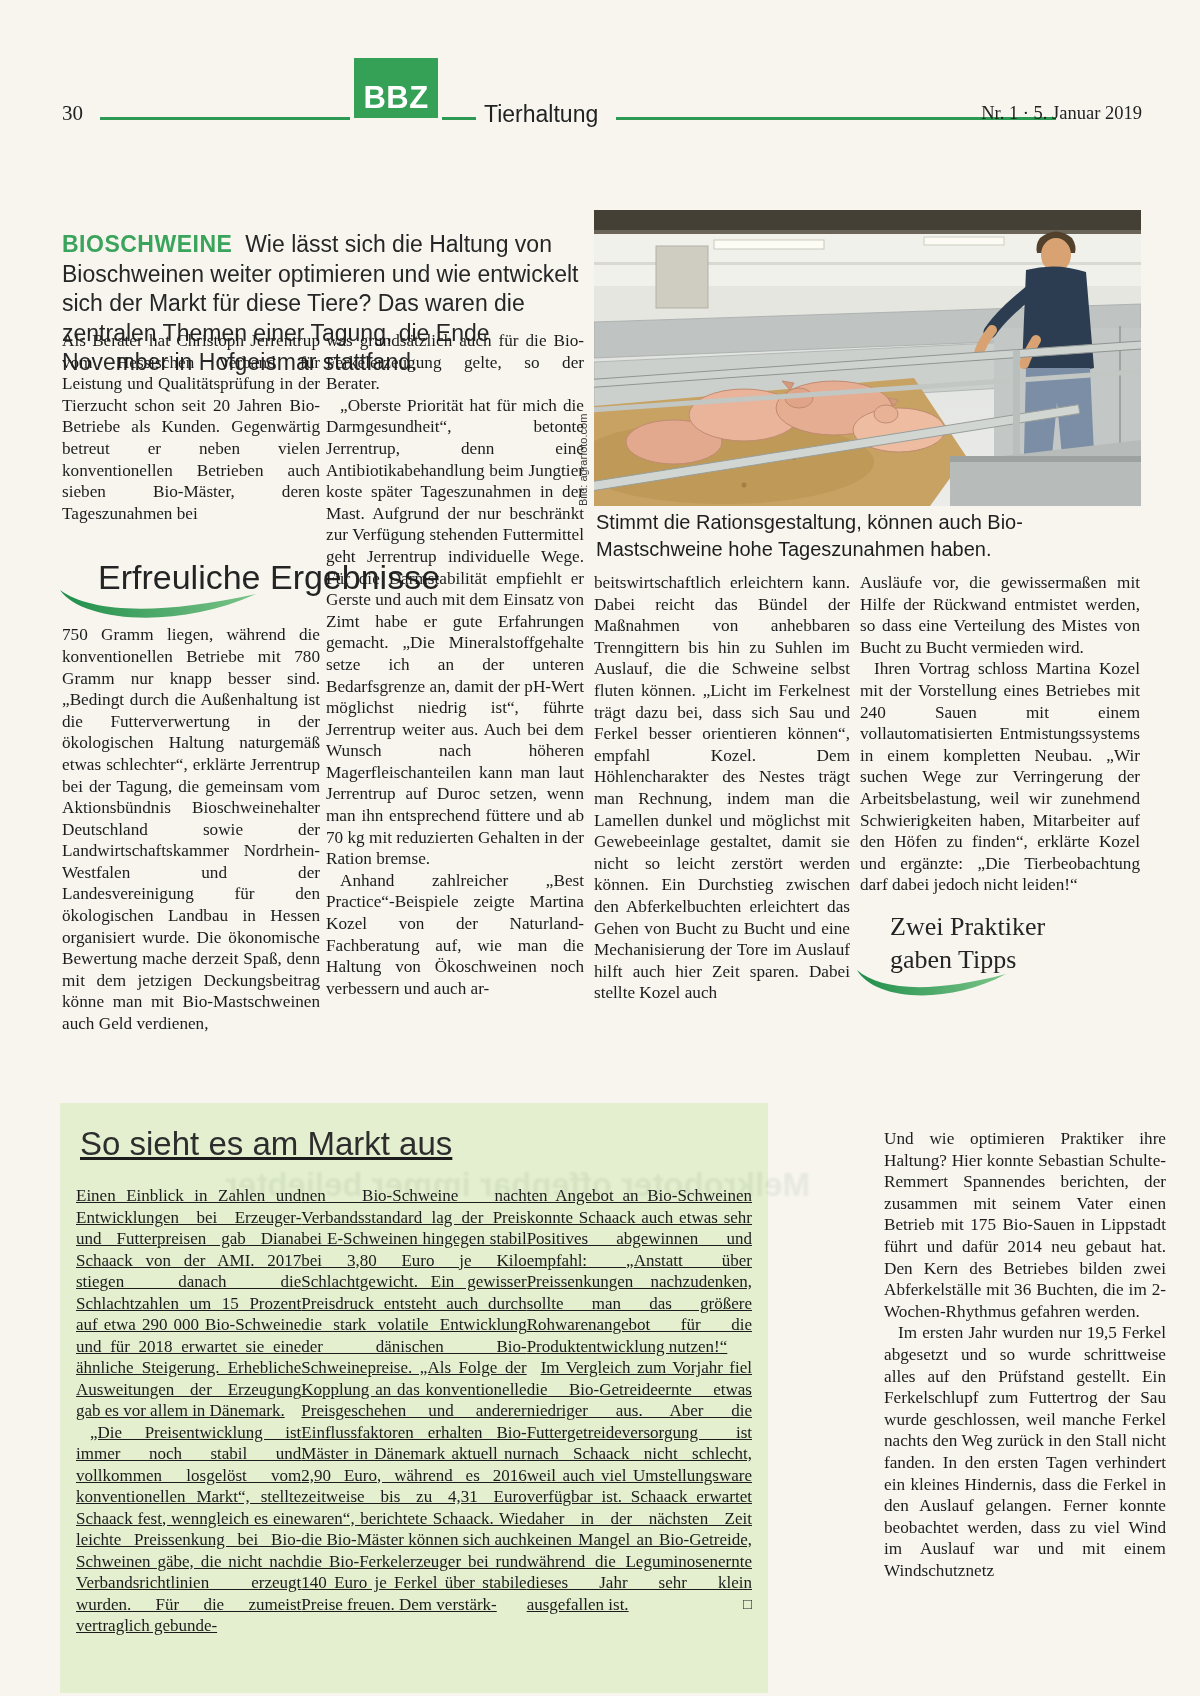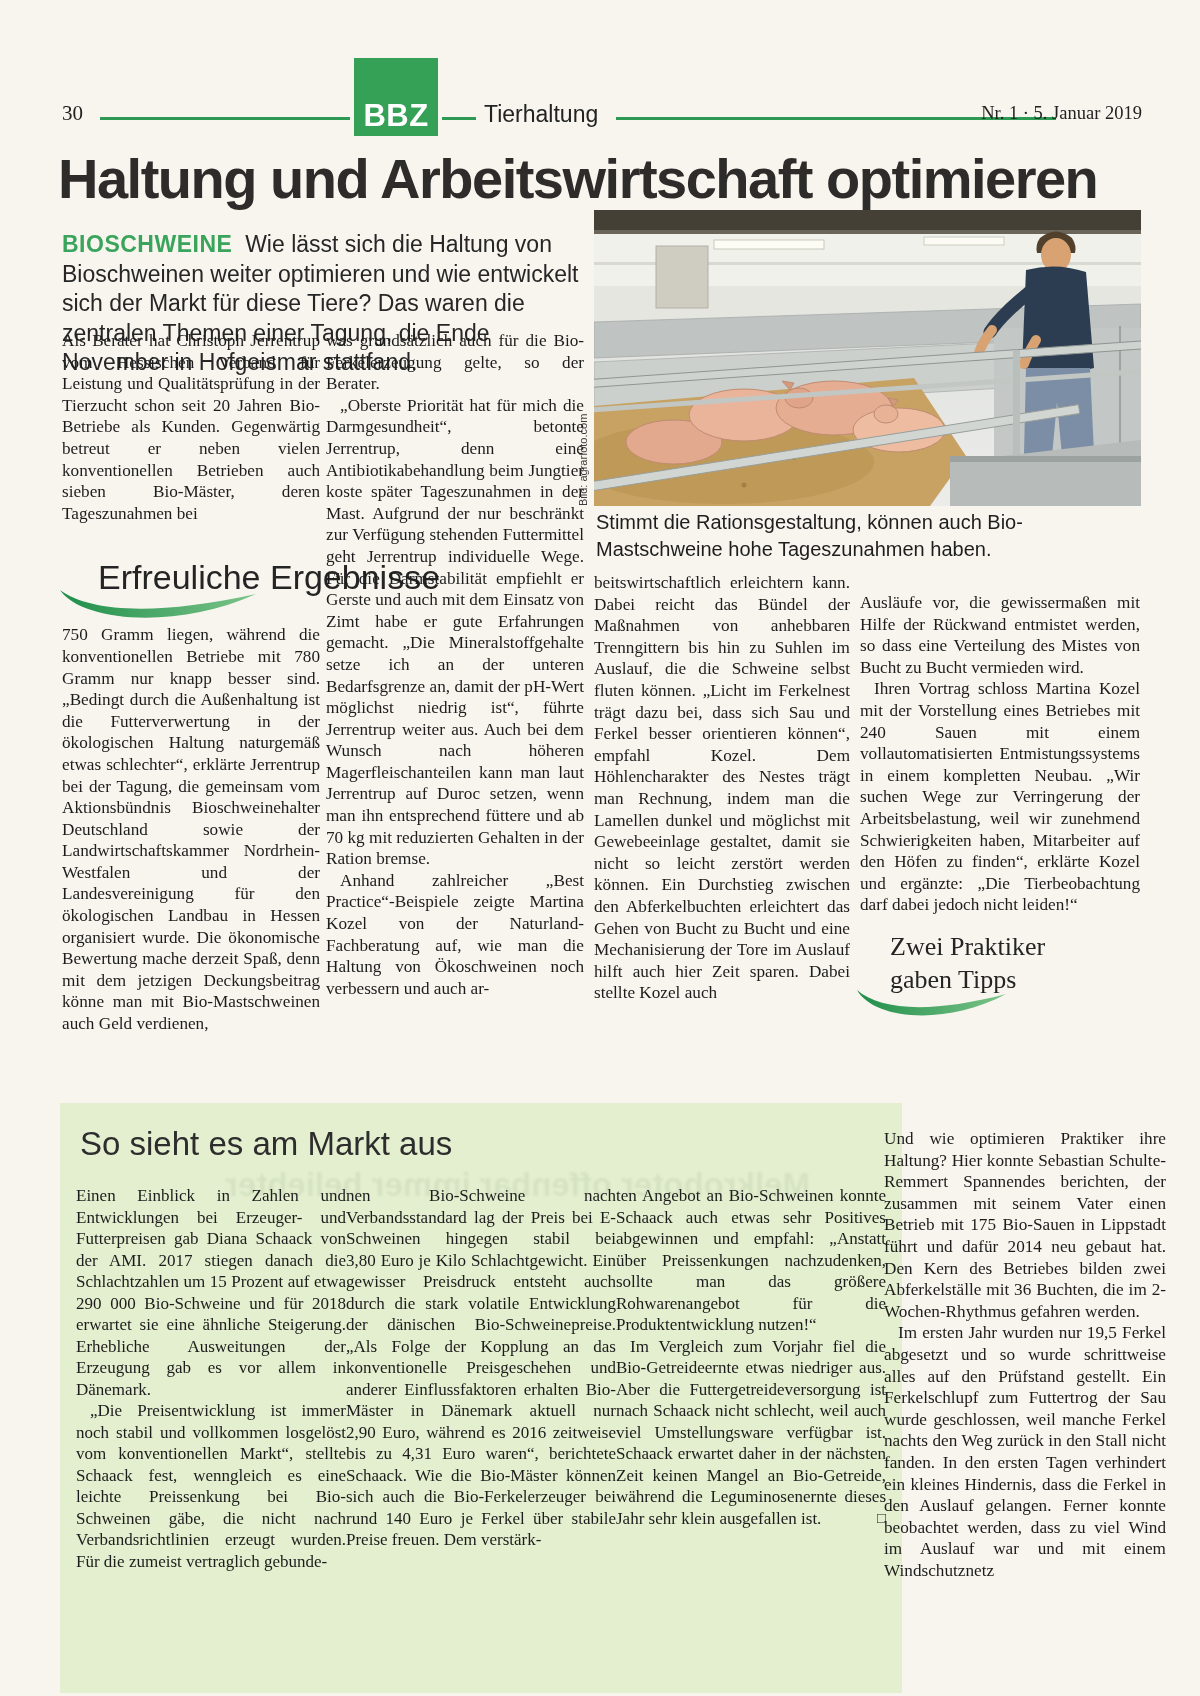--- a/index.html
+++ b/index.html
@@ -4,21 +4,21 @@
 <style>
   html,body{margin:0;padding:0;background:#e8e6df;}
   .page{position:relative;width:1200px;height:1696px;background:#f7f5ee;overflow:hidden;
         font-family:"Liberation Serif",serif;color:#1c1c1c;}
   
   .hdr-pageno{position:absolute;left:62px;top:101px;font-size:21px;color:#222;}
   .hdr-rule{position:absolute;height:3px;background:#2c9a53;top:117px;}
   .rule1{left:100px;width:250px;}
   .rule2{left:442px;width:34px;}
   .rule3{left:616px;width:440px;}
-  .bbz-box{position:absolute;left:354px;top:58px;width:84px;height:78px;background:#34a156;
+  .bbz-box{position:absolute;left:354px;top:58px;width:84px;height:60px;background:#34a156;
            display:flex;align-items:flex-end;justify-content:center;}
   .bbz-box span{font-family:"Liberation Sans",sans-serif;font-weight:bold;font-size:31px;
                 color:#ffffff;line-height:1;padding-bottom:5px;letter-spacing:.5px;}
   .hdr-section{position:absolute;left:484px;top:101px;font-family:"Liberation Sans",sans-serif;
                font-size:23px;color:#222;}
   .hdr-issue{position:absolute;right:58px;top:103px;font-size:18.5px;color:#222;}
   
   .headline{position:absolute;left:58px;top:146px;width:1100px;
             font-family:"Liberation Sans",sans-serif;font-size:56px;font-weight:600;
             letter-spacing:-1.5px;color:#2e2c2a;}
@@ -34,34 +34,34 @@
   .caption{position:absolute;left:596px;top:509px;width:545px;
            font-family:"Liberation Sans",sans-serif;font-size:20px;line-height:27px;color:#1e1e1e;}
   
   .col{position:absolute;font-size:17.2px;line-height:21.6px;text-align:justify;
        hyphens:auto;-webkit-hyphens:auto;}
   .col p{margin:0;}
   .col p.ind{text-indent:14px;}
   .c1{left:62px; top:330px;width:258px;}
   .c2{left:326px;top:330px;width:258px;}
   .c3{left:594px;top:572px;width:256px;}
-  .c4{left:860px;top:572px;width:280px;margin-top:20px;}
+  .c4{left:860px;top:572px;width:280px;}
   .c5{left:884px;top:1128px;width:282px;}
   
   .subhead{position:relative;height:88px;margin:8px 0 4px;}
   .subhead .txt{position:absolute;left:36px;top:16px;font-family:"Liberation Sans",sans-serif;
                 font-size:34px;color:#242424;white-space:nowrap;margin-top:19px;}
   .subhead svg{position:absolute;left:-6px;top:40px;}
   .subhead2{position:relative;height:118px;margin-top:14px;}
   .subhead2 .txt{position:absolute;left:30px;top:0;font-family:Liberation Serif, serif;
                  font-size:26px;line-height:33px;color:#242424;}
   .subhead2 svg{position:absolute;left:-6px;top:46px;}
   
-  .market-box{position:absolute;left:60px;top:1103px;width:842px;height:590px;
-              background:#e4efcf;box-sizing:border-box;padding:16px 16px 0 16px;}
+  .market-box{position:absolute;left:60px;top:1103px;width:708px;height:590px;
+              background:#e4efcf;box-sizing:border-box;padding:16px 16px 0 16px;text-decoration:underline;}
   .market-title{font-family:"Liberation Sans",sans-serif;font-size:33px;color:#2d2d2d;
                 margin:6px 0 20px 4px;}
   .market-cols{display:flex;gap:0;margin-top:22px;}
   .market-cols .mcol{flex:1;font-size:17px;line-height:21.5px;text-align:justify;
                      hyphens:auto;-webkit-hyphens:auto;}
   .mcol p{margin:0;}
   .mcol p.ind{text-indent:14px;}
   .endmark{float:right;font-size:15px;line-height:21px;color:#1c1c1c;}
   
   .ghost{position:absolute;left:90px;top:1166px;width:720px;
@@ -77,21 +77,20 @@
   <div class="hdr-pageno">30</div>
   <div class="hdr-rule rule1"></div>
   <div class="bbz-box">
     <span>BBZ</span>
   </div>
   <div class="hdr-rule rule2"></div>
   <div class="hdr-section">Tierhaltung</div>
   <div class="hdr-rule rule3"></div>
   <div class="hdr-issue">Nr. 1 · 5. Januar 2019</div>
 
-  <div class="headline">Haltung und Arbeitswirtschaft optimieren</div>
 
   <p class="lead"><span class="kicker">BIOSCHWEINE</span>&nbsp; <span>Wie lässt sich die Haltung von Bioschweinen weiter optimieren und wie entwickelt sich der Markt für diese Tiere? Das waren die zentralen Themen einer Tagung, die Ende November in Hofgeismar stattfand.</span></p>
 
   <div class="photo">
     <svg width="547" height="296" viewBox="0 0 547 296" preserveAspectRatio="none">
       <defs>
         <linearGradient id="bgGrad" x1="0" y1="0" x2="0" y2="1">
           <stop offset="0" stop-color="#d9dbd7"></stop>
             <stop offset="1" stop-color="#ecedea"></stop>
         </linearGradient>

